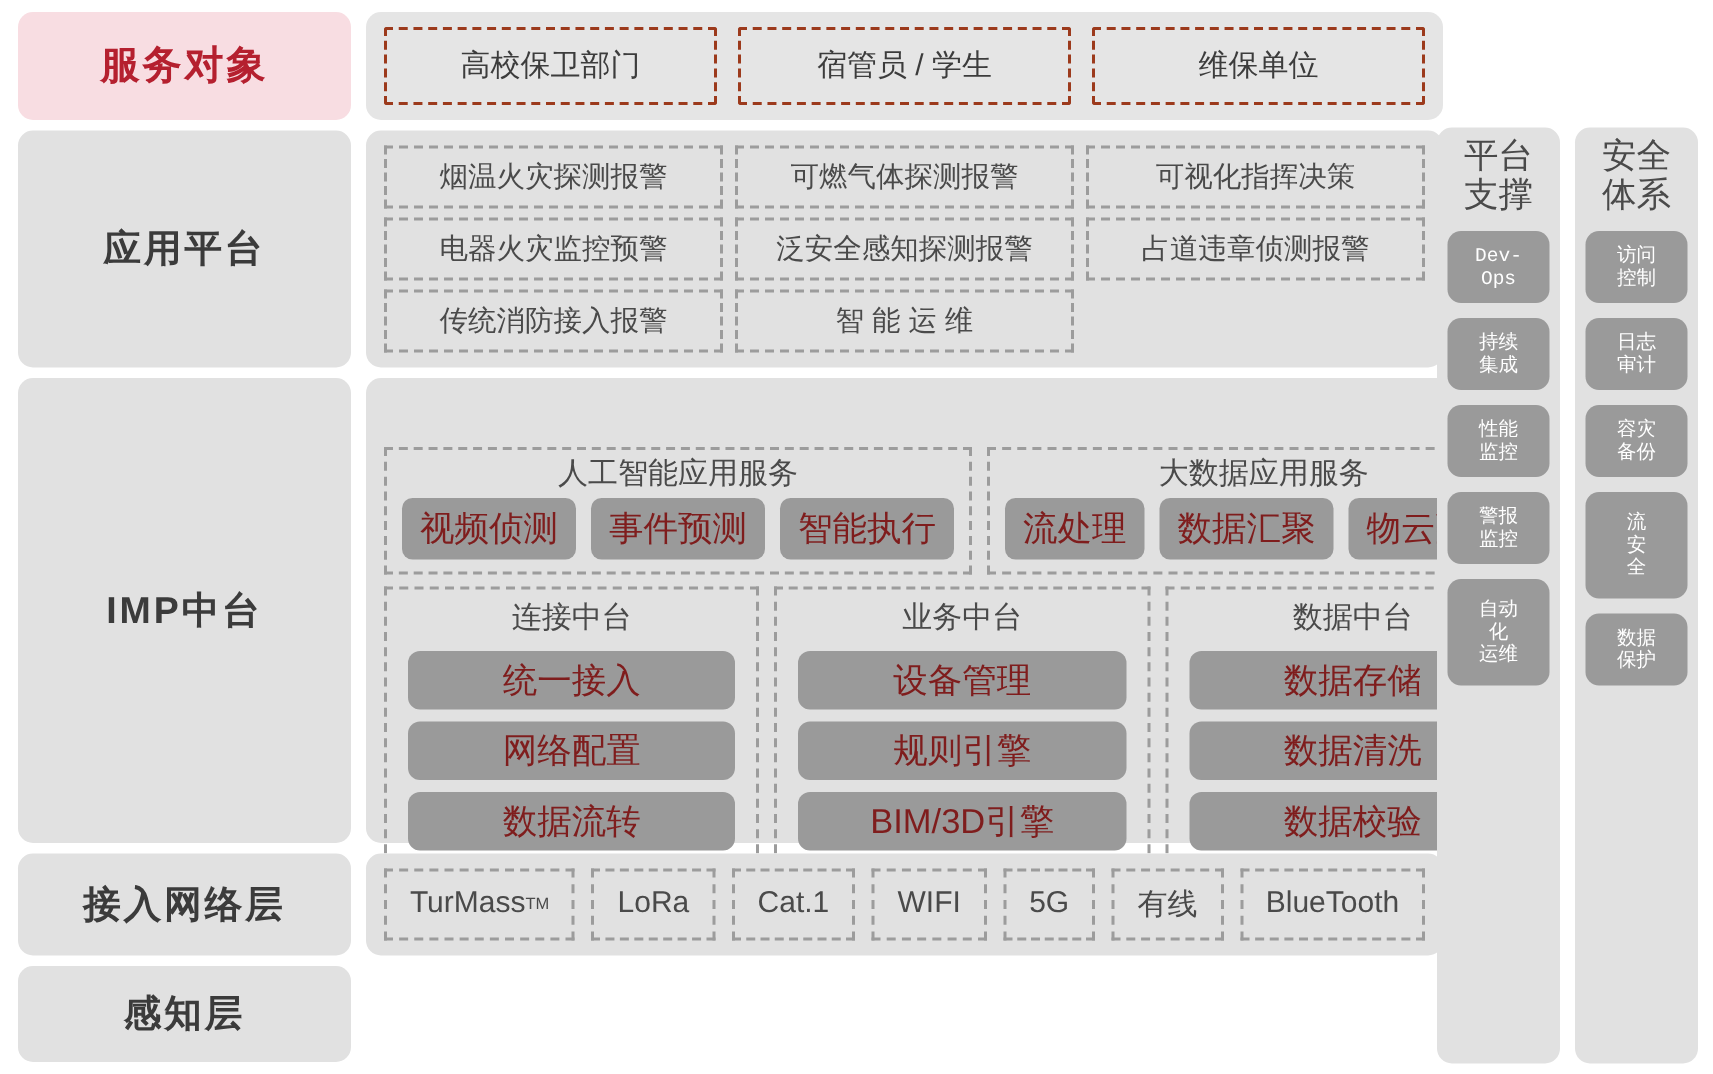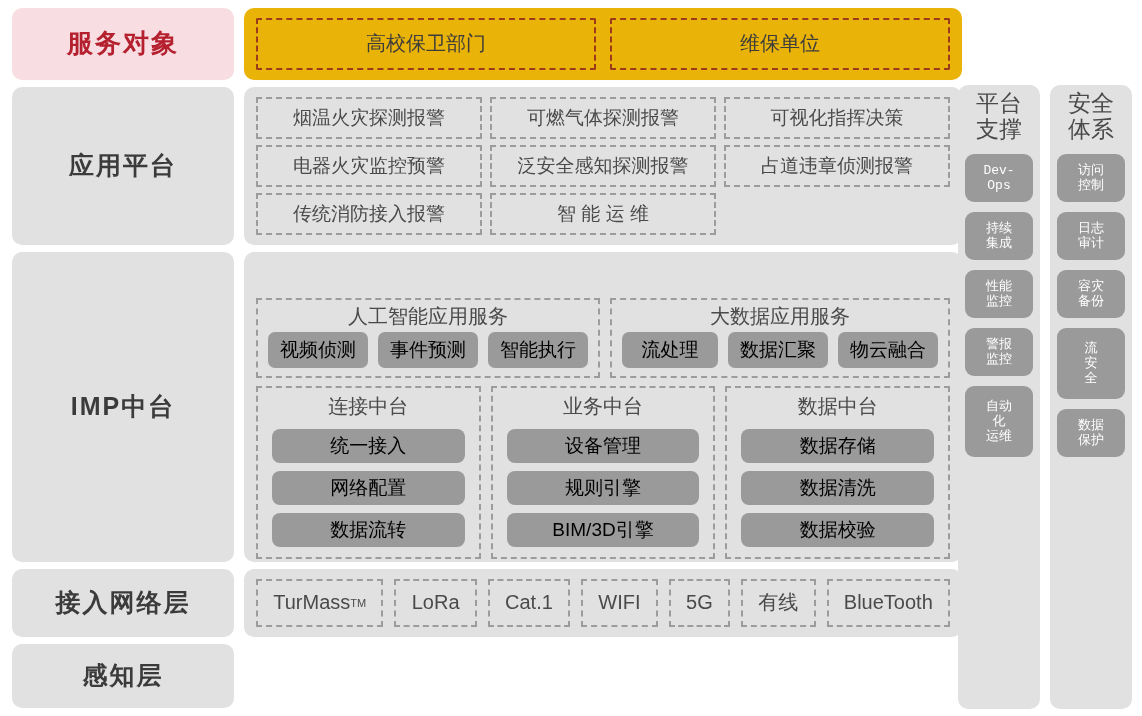--- a/index.html
+++ b/index.html
@@ -35,21 +35,21 @@
   }
   .label-gray { background: #e1e1e1; }
   .label-pink { background: #f8dde2; color: #b5202f; }
 
   .content-box {
     flex: 1 1 auto;
     background: #e1e1e1;
     border-radius: 10px;
     padding: 10px 12px;
   }
-  .content-pink { background: #eab308; }
+  .content-pink { background: #e5e5e5; }
 
   
   .dcell {
     border: 2px dashed #9c9c9c;
     display: flex; align-items: center; justify-content: center;
     color: #4a4a4a;
     font-size: 19px;
     padding: 6px 8px;
     background: transparent;
     text-align: center;
@@ -95,23 +95,23 @@
     justify-content: flex-start;
     gap: 4px;
     margin-top: 36px;
   }
   .svcgroup .grp-title {
     font-size: 20px; color: #4a4a4a; line-height: 1.2;
   }
   .pill-row { display: flex; gap: 10px; width: 100%; justify-content: center; }
   .pill {
     background: #9a9a9a;
-    color: #000000;
+    color: #7f1d1d;
     border-radius: 7px;
-    font-size: 19px;
+    font-size: 23px;
     padding: 5px 12px;
     white-space: nowrap;
     flex: 1 1 0;
     text-align: center;
   }
 
   .midcol {
     flex: 1 1 0;
     border: 2px dashed #9c9c9c;
     padding: 5px 14px 10px;
@@ -178,20 +178,21 @@
 <body>
 
 <div class="main-area">
   <div class="board">
 
     <div class="row r-service left-stack">
       <div class="label-box label-pink">服务对象</div>
       <div class="content-box content-pink">
         <div class="service-grid">
           <div class="dcell dcell-red">高校保卫部门</div>
+          <div class="dcell dcell-red">宿管员 / 学生</div>
           <div class="dcell dcell-red">维保单位</div>
         </div>
       </div>
     </div>
 
     <div class="row r-app left-stack">
       <div class="label-box label-gray">应用平台</div>
       <div class="content-box">
         <div class="app-grid">
           <div class="dcell">烟温火灾探测报警</div>

